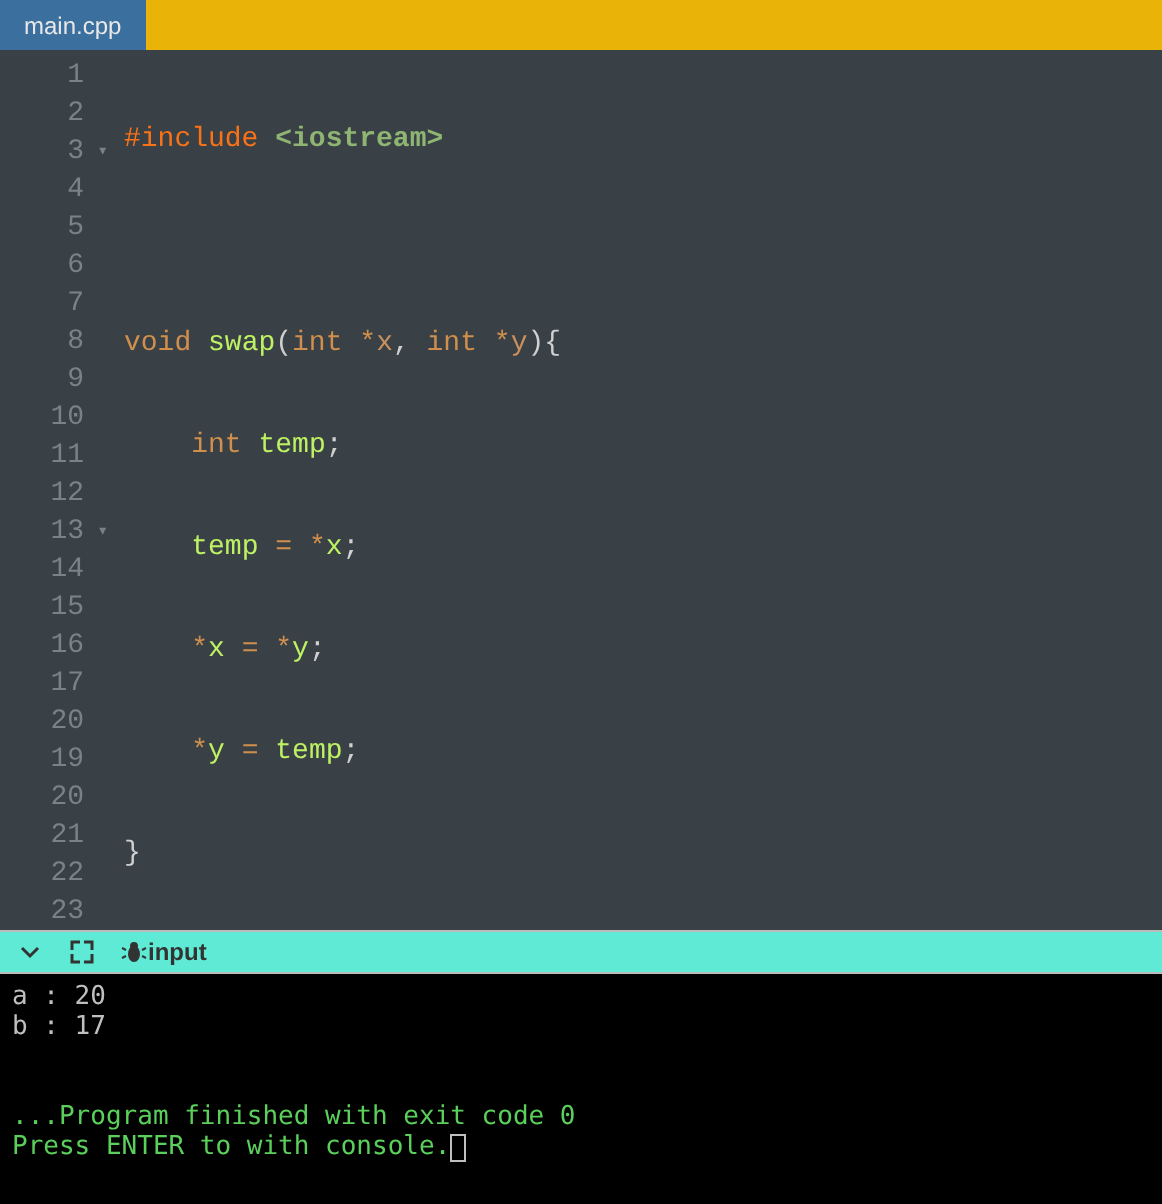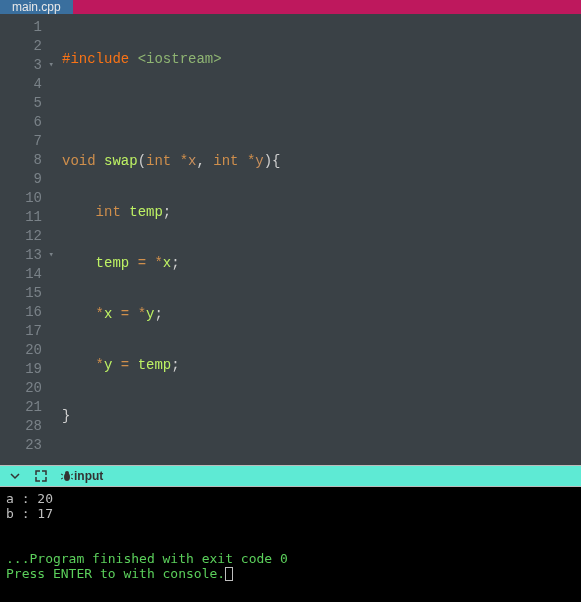--- a/index.html
+++ b/index.html
@@ -7,22 +7,22 @@
   width: 581px;
   height: 602px;
   font-family: Consolas, 'Courier New', monospace;
   font-size: 14px;
   background: #2b3034;
   overflow: hidden;
   display: flex;
   flex-direction: column;
 }
 .tab-bar {
-  height: 14px;
-  background: #be185d;
+  height: 25px;
+  background: #eab308;
   display: flex;
   align-items: stretch;
 }
 .tab {
   background: #3a6f9e;
   color: #e8e8e8;
   padding: 3px 12px;
   font-size: 12px;
   font-family: Arial, sans-serif;
   display: flex;
@@ -61,21 +61,21 @@
   padding-top: 4px;
   padding-left: 12px;
   color: #d0d0d0;
   white-space: pre;
 }
 .code-line {
   height: 19px;
   line-height: 19px;
 }
 .kw-inc { color: #f97316; }
-.kw-str { color: #8fb573; }
+.kw-str { color: #8fb573; font-weight: bold; }
 .kw-type { color: #d08f4c; }
 .kw-param { color: #c9905d; }
 .kw-op { color: #d08f4c; }
 .kw-punc { color: #d0d0d0; }
 .kw-white { color: #bef264; }
 .divider {
   height: 22px;
   background: #5eead4;
   display: flex;
   align-items: center;
@@ -146,21 +146,21 @@
       <div class="gutter-line">12</div>
       <div class="gutter-line fold">13</div>
       <div class="gutter-line">14</div>
       <div class="gutter-line">15</div>
       <div class="gutter-line">16</div>
       <div class="gutter-line">17</div>
       <div class="gutter-line">20</div>
       <div class="gutter-line">19</div>
       <div class="gutter-line">20</div>
       <div class="gutter-line">21</div>
-      <div class="gutter-line">28</div>
+      <div class="gutter-line">22</div>
       <div class="gutter-line">23</div>
     </div>
   <div class="code">
     <div class="code-line"><span class="kw-inc">#include</span> <span class="kw-str">&lt;iostream&gt;</span></div>
     <div class="code-line"></div>
     <div class="code-line"><span class="kw-type">void</span> <span class="kw-white">swap</span><span class="kw-punc">(</span><span class="kw-type">int</span> <span class="kw-op">*</span><span class="kw-param">x</span><span class="kw-punc">, </span><span class="kw-type">int</span> <span class="kw-op">*</span><span class="kw-param">y</span><span class="kw-punc">){</span></div>
     <div class="code-line">    <span class="kw-type">int</span> <span class="kw-white">temp</span><span class="kw-punc">;</span></div>
     <div class="code-line">    <span class="kw-white">temp</span> <span class="kw-op">=</span> <span class="kw-op">*</span><span class="kw-white">x</span><span class="kw-punc">;</span></div>
     <div class="code-line">    <span class="kw-op">*</span><span class="kw-white">x</span> <span class="kw-op">=</span> <span class="kw-op">*</span><span class="kw-white">y</span><span class="kw-punc">;</span></div>
     <div class="code-line">    <span class="kw-op">*</span><span class="kw-white">y</span> <span class="kw-op">=</span> <span class="kw-white">temp</span><span class="kw-punc">;</span></div>

